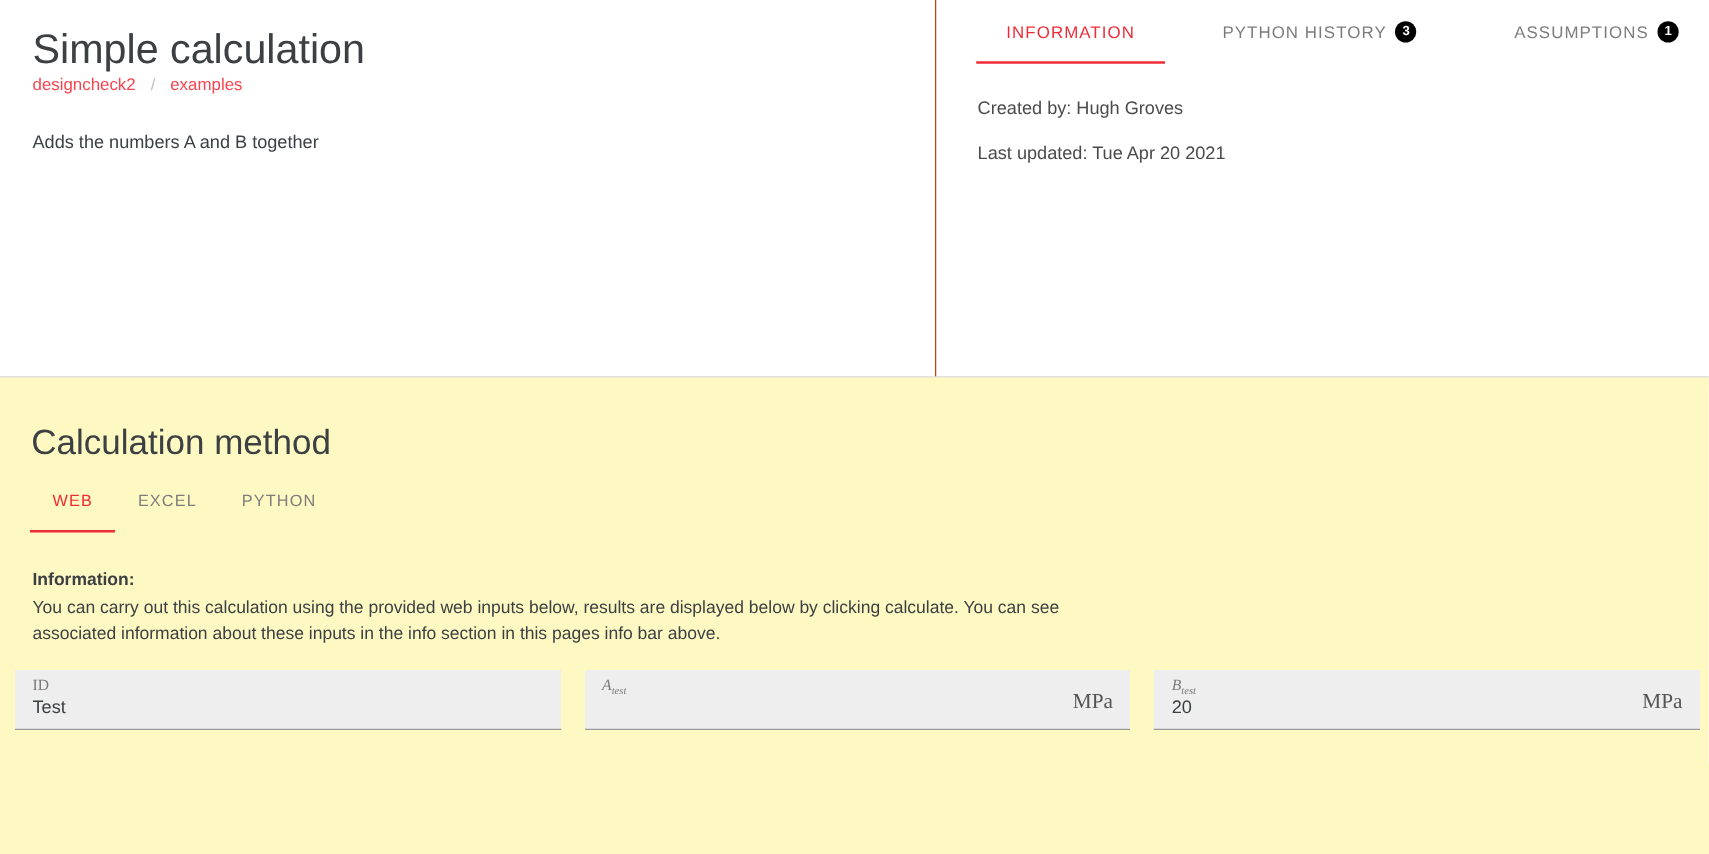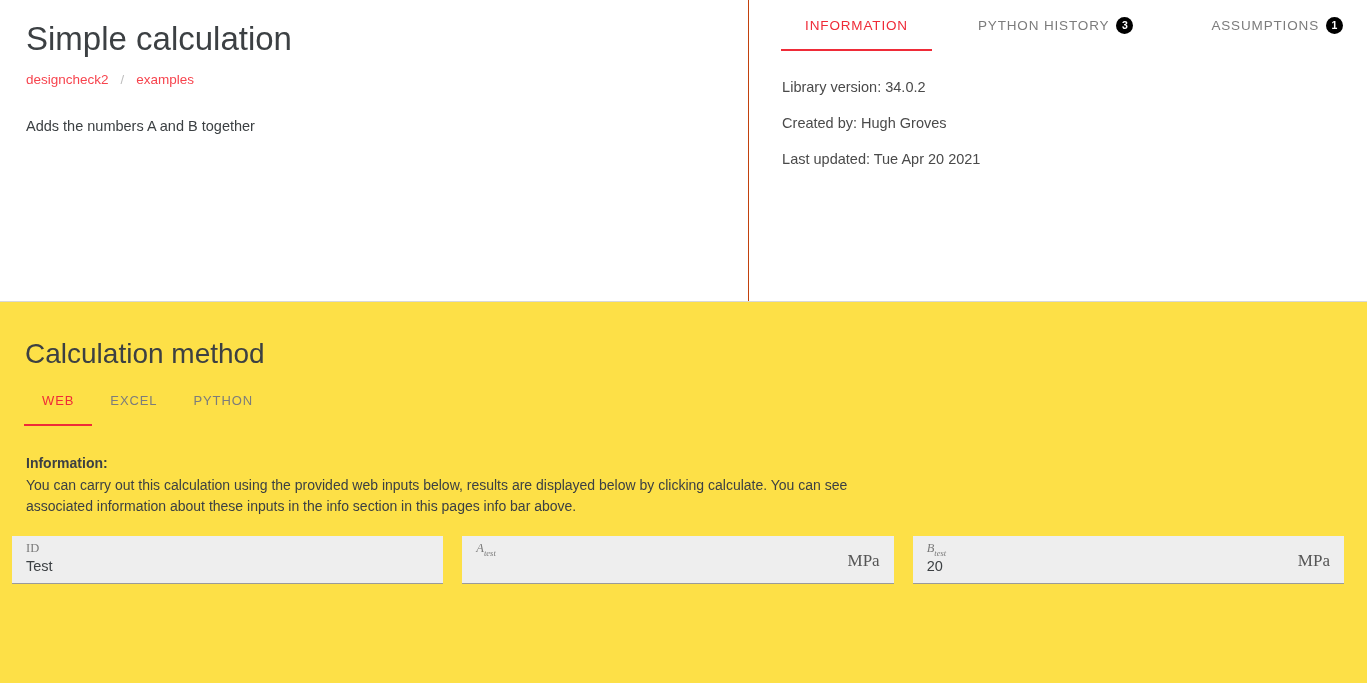--- a/index.html
+++ b/index.html
@@ -35,21 +35,20 @@
   .page-title {
     font-size: 33px;
     font-weight: 400;
     line-height: 42px;
     letter-spacing: 0px;
     margin: 0;
     color: #3c4043;
   }
 
   .breadcrumb {
-    margin-top: 12px;
     font-size: 13.5px;
     line-height: 16px;
     display: flex;
     align-items: center;
     gap: 0px;
   }
   .breadcrumb a {
     color: #f7444e;
     text-decoration: none;
     cursor: pointer;
@@ -133,22 +132,22 @@
     left: 0; right: 0;
     top: 302px;
     height: 10px;
     background: linear-gradient(to bottom, rgba(0,0,0,0.12), rgba(0,0,0,0));
     pointer-events: none;
   }
 
   
   .bottom-section {
     position: relative;
-    padding: 0 16px 0 0;
-    background: #fde047;
+    padding: 0 0 0 0;
+    background: #fef9c3;
     height: 381px;
   }
 
   .method-title {
     margin: 0;
     padding: 35px 0 0 25px;
     font-size: 28px;
     font-weight: 400;
     line-height: 34px;
     color: #3c4043;
@@ -301,21 +300,20 @@
         </div>
 
         <div class="info-tab">
           <span>ASSUMPTIONS</span>
           <span class="badge">1</span>
         </div>
 
       </div>
 
       <div class="info-body">
-        <div class="info-line">Library version: 34.0.2</div>
         <div class="info-line">Created by: Hugh Groves</div>
         <div class="info-line">Last updated: Tue Apr 20 2021</div>
       </div>
     </div>
 
   </div>
   <div class="section-shadow"></div>
 
   <div class="bottom-section">
 

